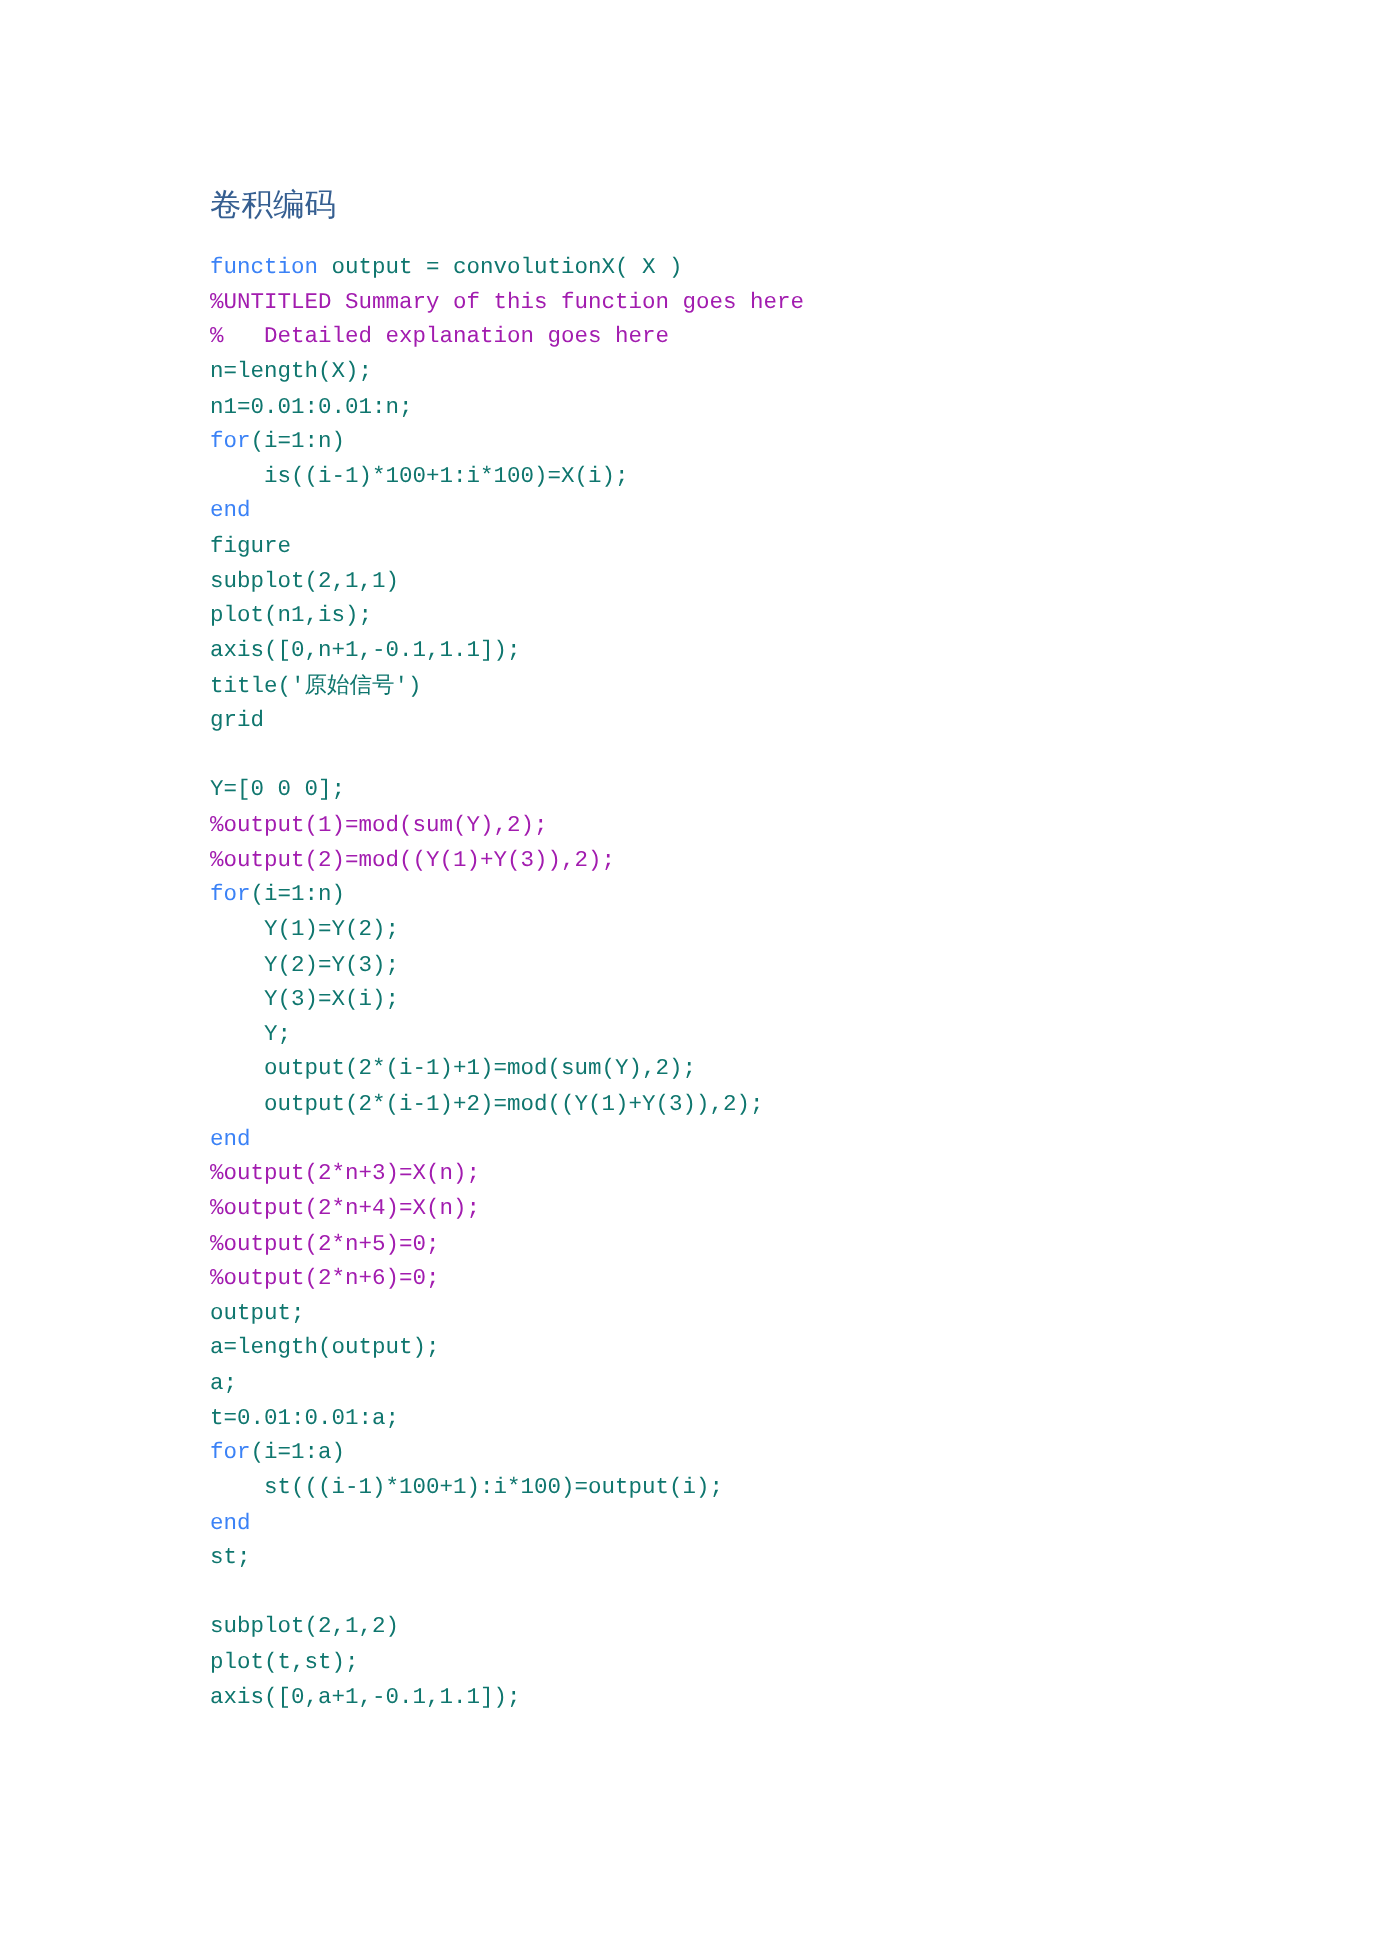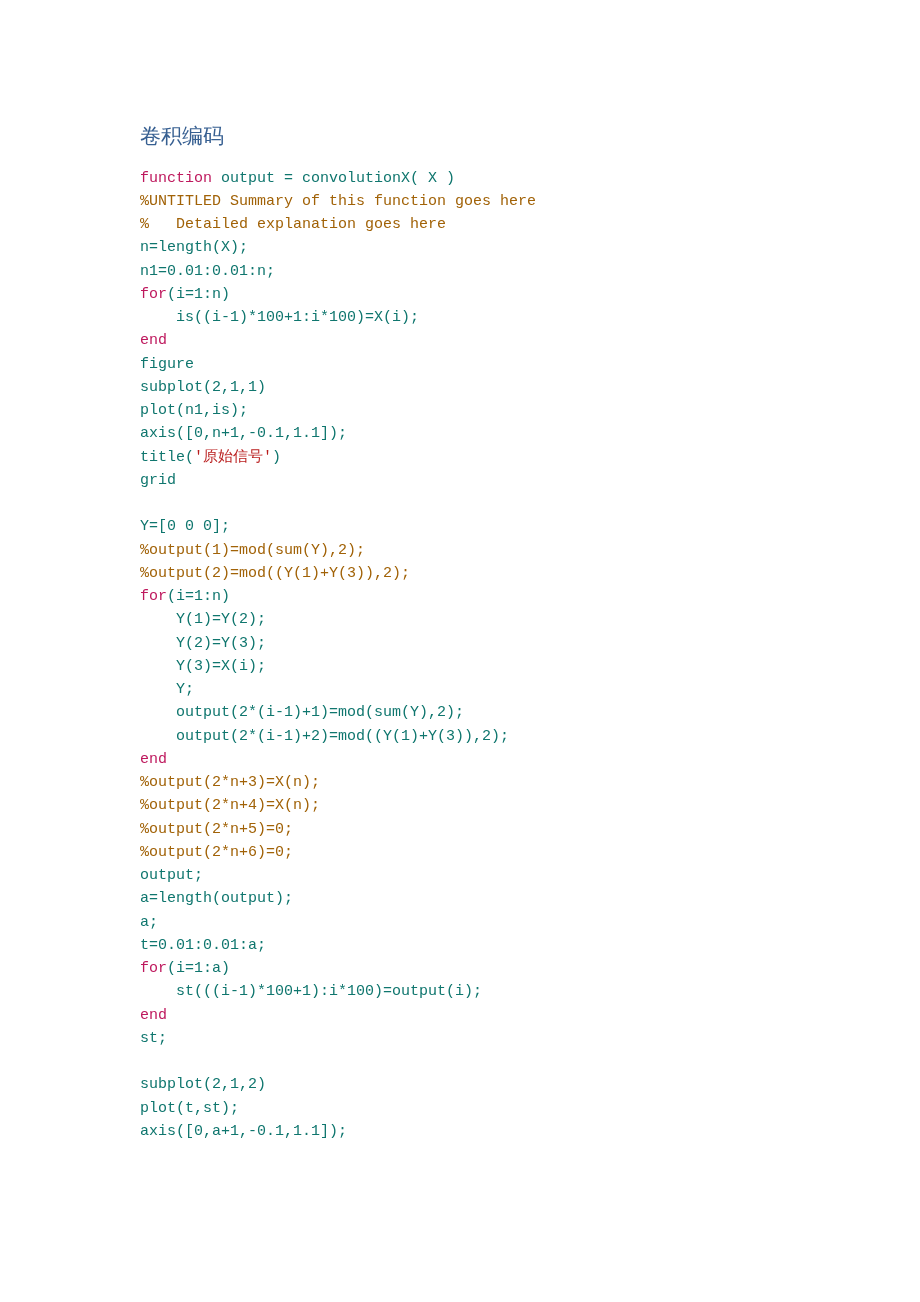--- a/index.html
+++ b/index.html
@@ -20,23 +20,23 @@
   }
   .heading {
     font-family: "SimSun", "宋体", serif;
     font-size: 21px;
     color: #365f91;
     margin-bottom: 14px;
   }
   .code-block {
     white-space: pre;
   }
-  .kw { color: #be185d; }
-  .comment { color: #a16207; }
-  .str { color: #b91c1c; }
+  .kw { color: #3b82f6; }
+  .comment { color: #a21caf; }
+  .str { color: #0f766e; }
   .plain { color: #0f766e; }
 </style>
 </head>
 <body>
 
 <div class="page">
   <div class="heading">卷积编码</div>
   <div class="code-block" id="code-block"><div><span class="kw">function </span><span class="plain">output = convolutionX( X )</span></div><div><span class="comment">%UNTITLED Summary of this function goes here</span></div><div><span class="comment">%   Detailed explanation goes here</span></div><div><span class="plain">n=length(X);</span></div><div><span class="plain">n1=0.01:0.01:n;</span></div><div><span class="kw">for</span><span class="plain">(i=1:n)</span></div><div><span class="plain">    is((i-1)*100+1:i*100)=X(i);</span></div><div><span class="kw">end</span></div><div><span class="plain">figure</span></div><div><span class="plain">subplot(2,1,1)</span></div><div><span class="plain">plot(n1,is);</span></div><div><span class="plain">axis([0,n+1,-0.1,1.1]);</span></div><div><span class="plain">title(</span><span class="str">'原始信号'</span><span class="plain">)</span></div><div><span class="plain">grid</span></div><div>&nbsp;</div><div><span class="plain">Y=[0 0 0];</span></div><div><span class="comment">%output(1)=mod(sum(Y),2);</span></div><div><span class="comment">%output(2)=mod((Y(1)+Y(3)),2);</span></div><div><span class="kw">for</span><span class="plain">(i=1:n)</span></div><div><span class="plain">    Y(1)=Y(2);</span></div><div><span class="plain">    Y(2)=Y(3);</span></div><div><span class="plain">    Y(3)=X(i);</span></div><div><span class="plain">    Y;</span></div><div><span class="plain">    output(2*(i-1)+1)=mod(sum(Y),2);</span></div><div><span class="plain">    output(2*(i-1)+2)=mod((Y(1)+Y(3)),2);</span></div><div><span class="kw">end</span></div><div><span class="comment">%output(2*n+3)=X(n);</span></div><div><span class="comment">%output(2*n+4)=X(n);</span></div><div><span class="comment">%output(2*n+5)=0;</span></div><div><span class="comment">%output(2*n+6)=0;</span></div><div><span class="plain">output;</span></div><div><span class="plain">a=length(output);</span></div><div><span class="plain">a;</span></div><div><span class="plain">t=0.01:0.01:a;</span></div><div><span class="kw">for</span><span class="plain">(i=1:a)</span></div><div><span class="plain">    st(((i-1)*100+1):i*100)=output(i);</span></div><div><span class="kw">end</span></div><div><span class="plain">st;</span></div><div>&nbsp;</div><div><span class="plain">subplot(2,1,2)</span></div><div><span class="plain">plot(t,st);</span></div><div><span class="plain">axis([0,a+1,-0.1,1.1]);</span></div></div>
 </div>
 

